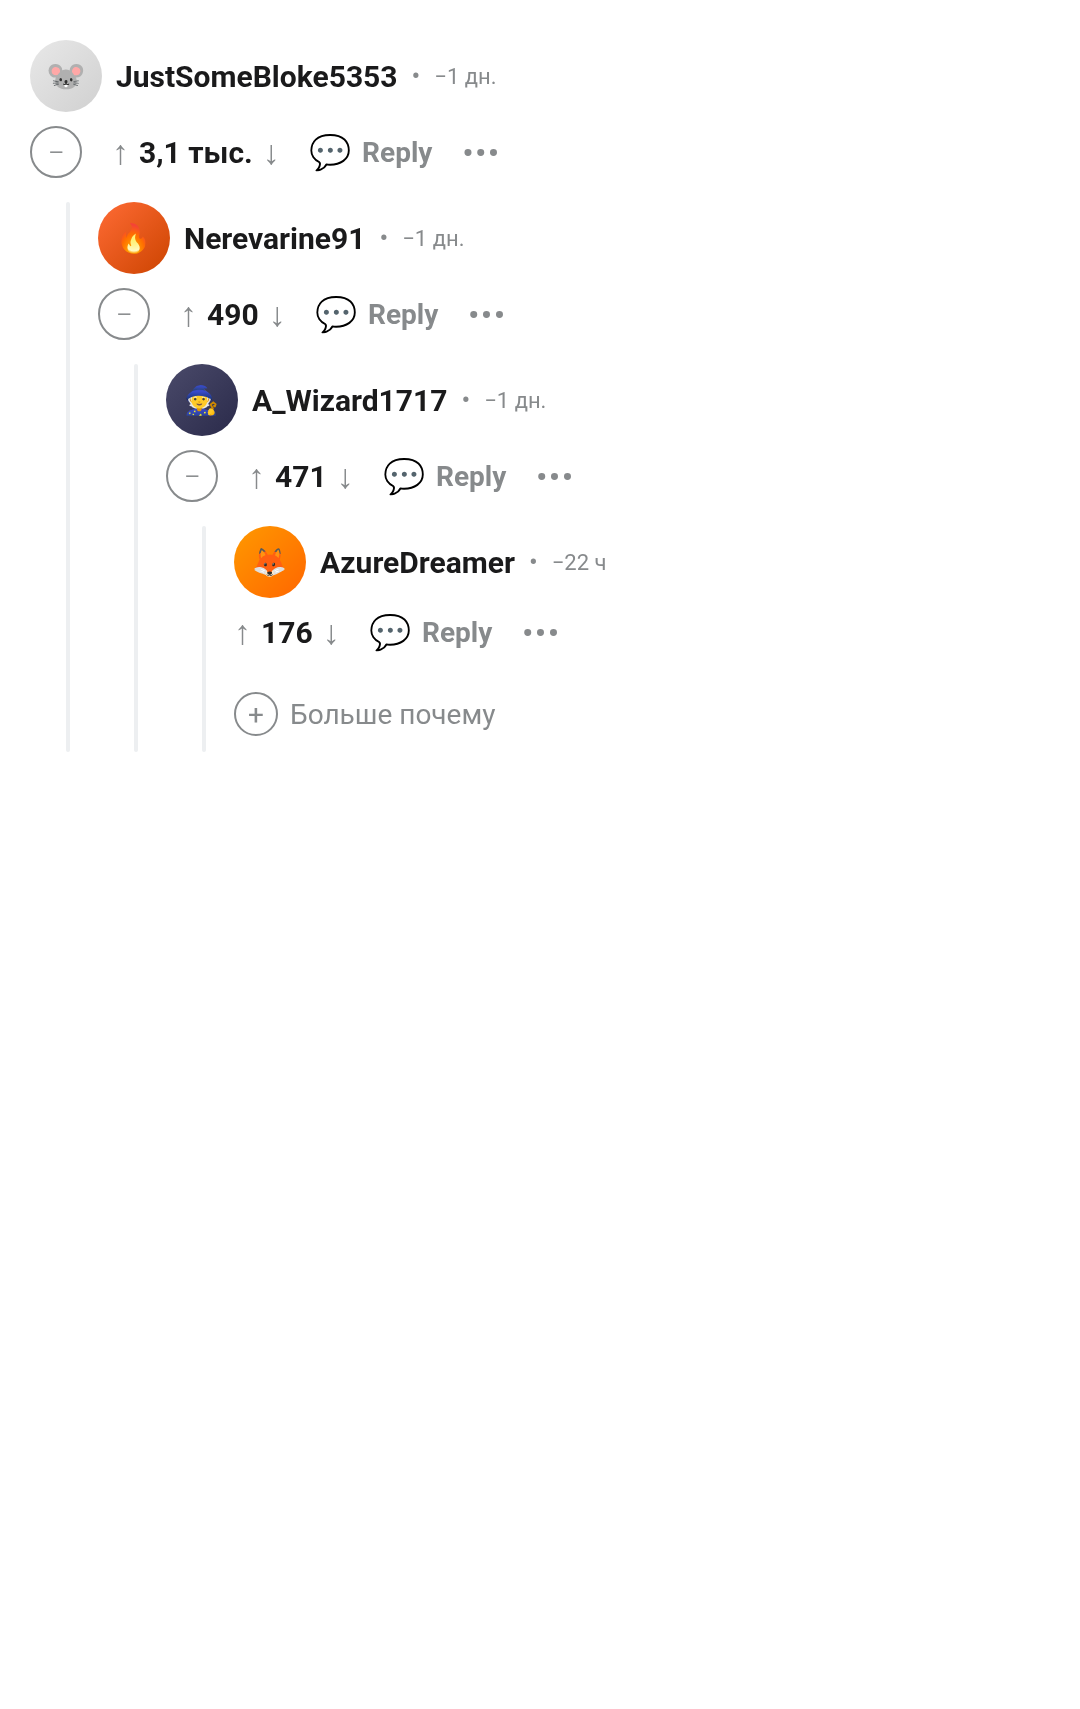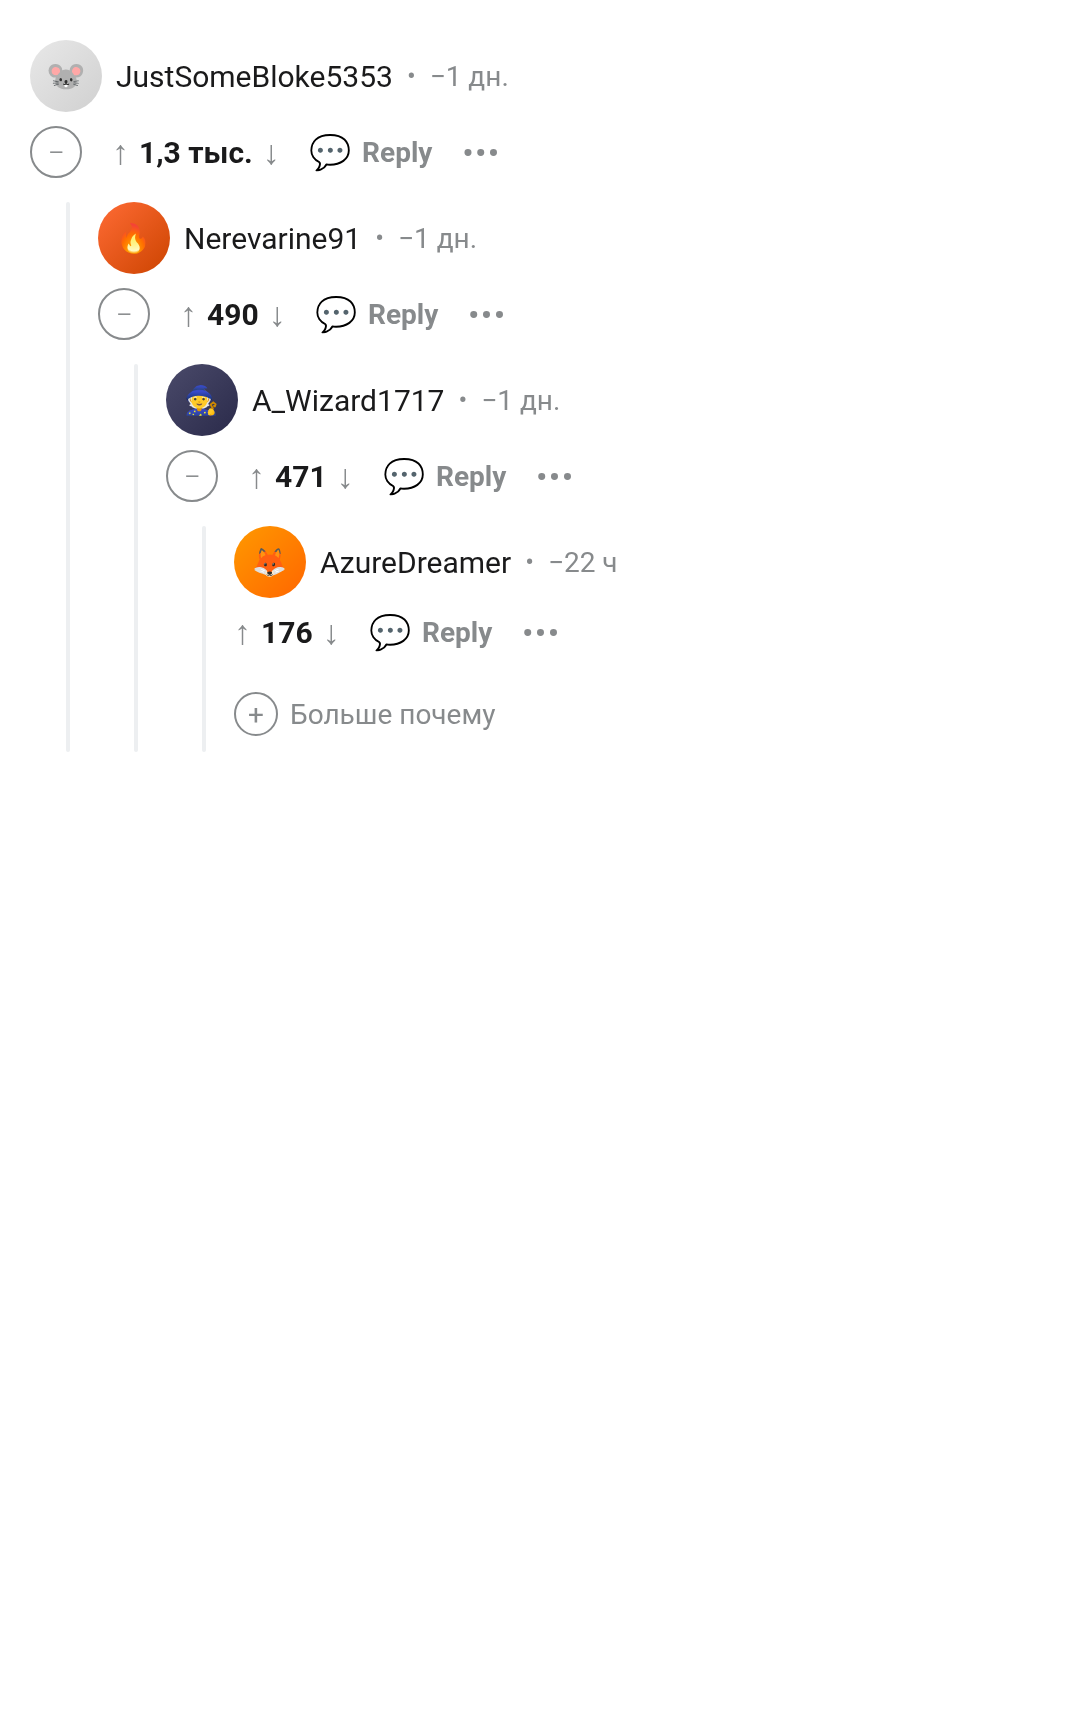--- a/index.html
+++ b/index.html
@@ -65,31 +65,31 @@
     }
 
     .username-row {
       display: flex;
       align-items: center;
       gap: 14px;
     }
 
     .username {
       font-size: 30px;
-      font-weight: 400;
+      font-weight: 700;
       color: #1a1a1b;
     }
 
     .dot {
       color: #878a8c;
       font-size: 26px;
     }
 
     .timestamp {
-      font-size: 28px;
+      font-size: 22px;
       color: #878a8c;
     }
 
     .comment-body {
       font-size: 32px;
       line-height: 1.5;
       color: #1a1a1b;
       padding-left: 0;
       margin-bottom: 20px;
     }
@@ -228,21 +228,21 @@
       </div>
     </div>
 
 
     <div class="comment-actions">
       <div class="collapse-btn">
         <span>−</span>
       </div>
       <div class="action-btn">
         <span class="action-icon">↑</span>
-        <span class="vote-count">1,3 тыс.</span>
+        <span class="vote-count">3,1 тыс.</span>
         <span class="action-icon">↓</span>
       </div>
       <div class="action-btn">
         <span class="reply-icon">💬</span>
         <span>Reply</span>
       </div>
       <div class="action-btn more-btn">
         <span>•••</span>
       </div>
     </div>

